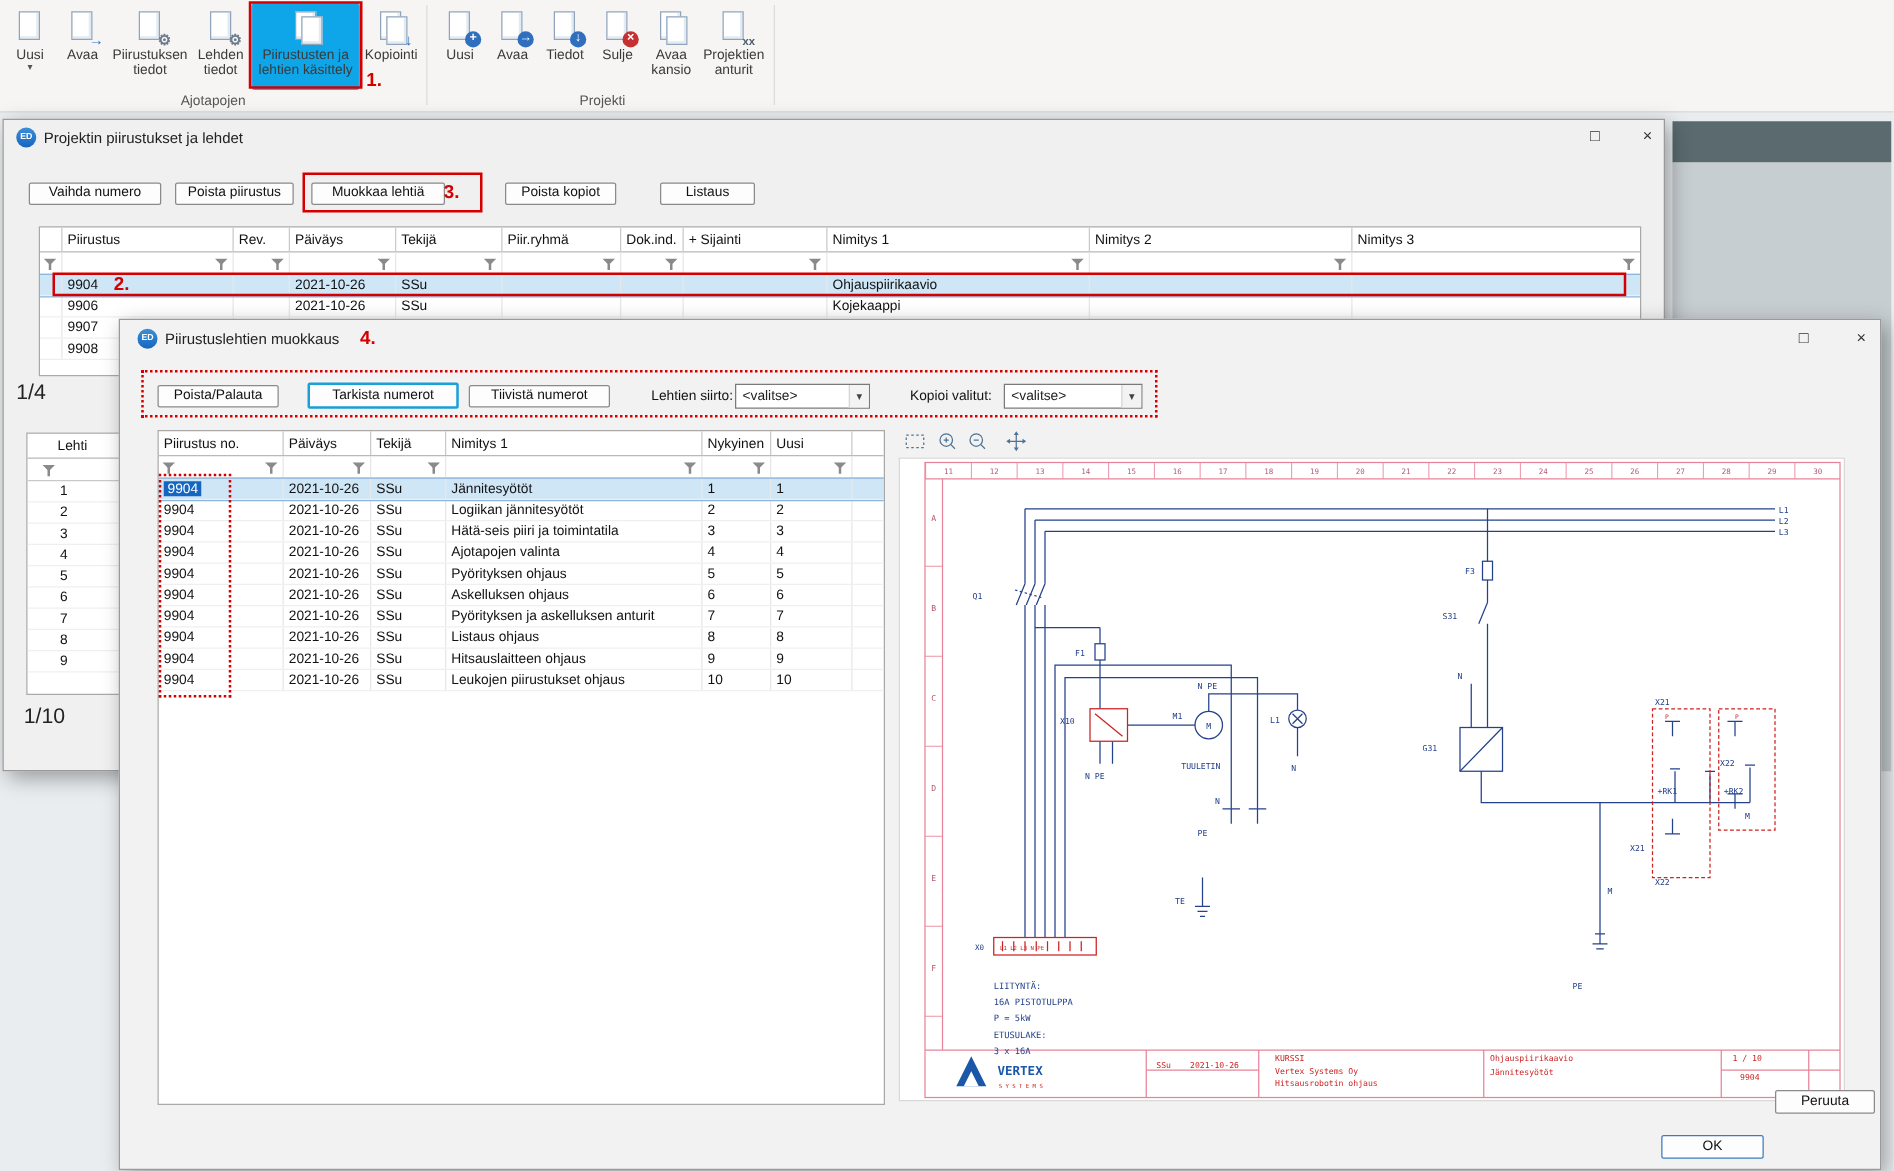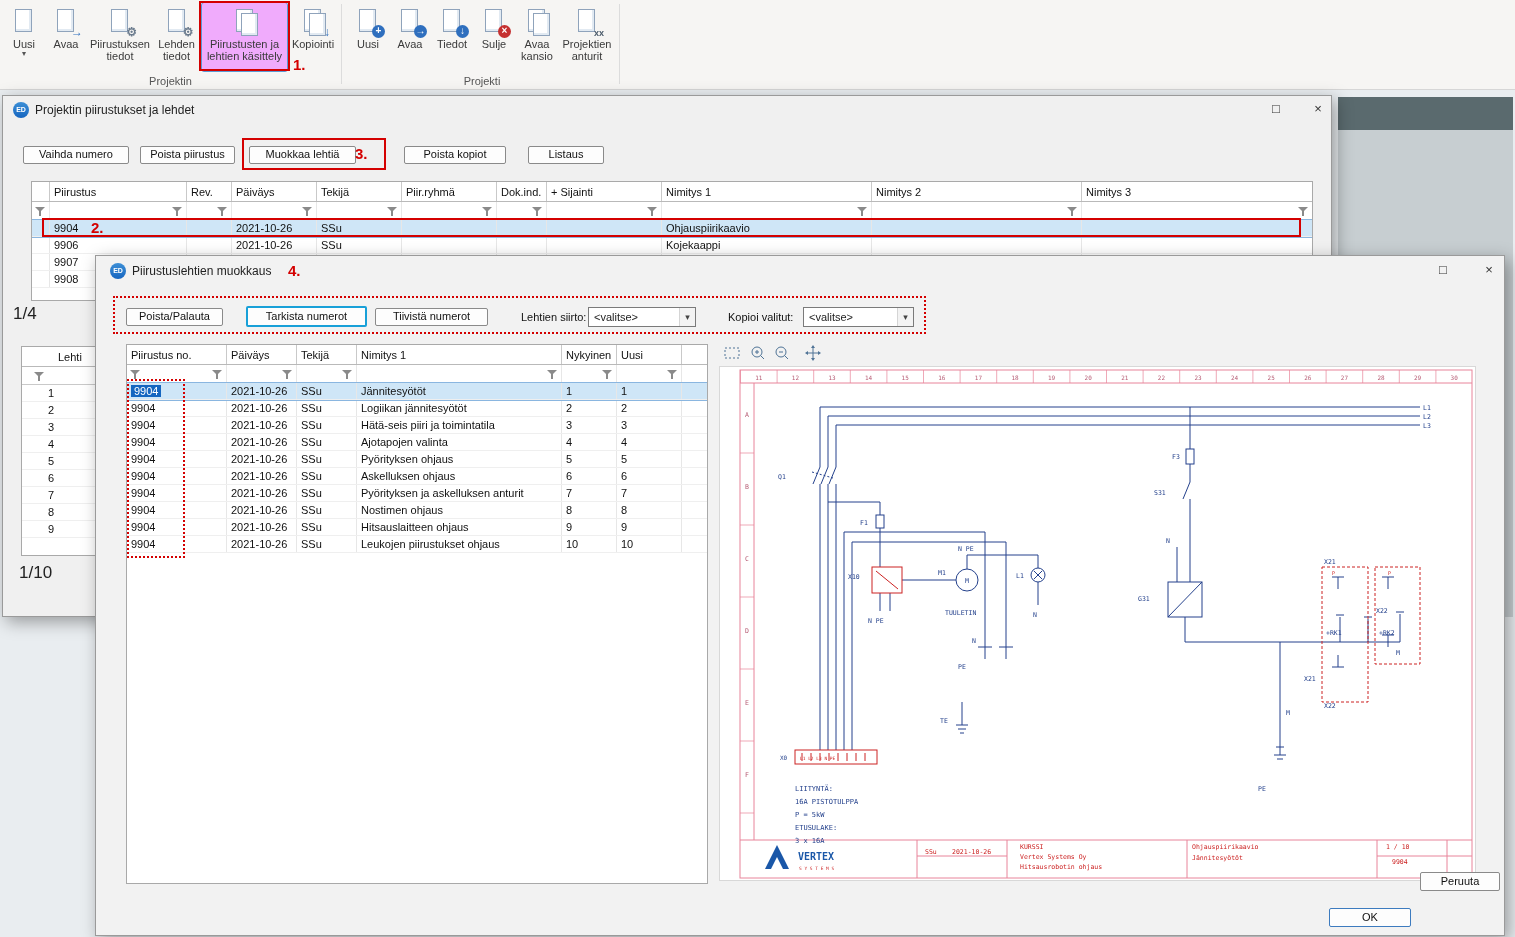--- a/index.html
+++ b/index.html
@@ -1,21 +1,21 @@
 <!DOCTYPE html>
 <html><head>
 <meta charset="utf-8">
 <style>
 *{margin:0;padding:0;box-sizing:border-box}
 html,body{width:1515px;height:937px}
 body{position:relative;font-family:"Liberation Sans",sans-serif;background:#e9edf0;overflow:hidden}
 
 .ribbon{position:absolute;left:0;top:0;width:1515px;height:90px;background:#f6f5f3;border-bottom:1px solid #d6d6d6;z-index:10}
 .rbtn{position:absolute;top:2px;height:70px;text-align:center;border:1px solid transparent;border-radius:3px}
-.rbtn.sel{background:#f0abfc;border-color:#5b9bd5}
+.rbtn.sel{background:#0ea5e9;border-color:#5b9bd5}
 .rlabel{display:block;font-size:11px;color:#3a3a3a;line-height:1.12;margin-top:1px}
 .ddarrow{display:block;font-size:8px;color:#555;line-height:1}
 .icon32{display:block;width:34px;height:31px;margin:3px auto 0;position:relative}
 .pg{position:absolute;left:8px;top:3px;width:17px;height:23px;background:#fff;border:1px solid #8fa3bb;box-shadow:inset -2px -2px 0 #e2eaf2}
 .pg.b{left:13px;top:7px}
 .badge{position:absolute;right:0;bottom:-1px;font-size:12px;line-height:1;color:#2f6fbe;font-weight:bold}
 .badge.circle{width:13px;height:13px;border-radius:50%;background:#2f6fbe;color:#fff;font-size:10px;line-height:12px;text-align:center;font-weight:bold}
 .badge.redc{background:#c53030}
 .badge.gray{color:#6b7b8d}
 .badge.xx{color:#4a5a6a;font-size:9px}
@@ -104,21 +104,21 @@
   </div>
   <div class="rbtn" style="left:289px;width:48px" data-name="ribbon-button-copy">
     <span class="icon32" data-name="copy-icon">
         <span class="pg"></span>
         <span class="pg b"></span>
         <span class="badge">↓</span>
       </span>
     <span class="rlabel">Kopiointi</span>
   </div>
   <div class="vsep" style="left:341px" data-name="ribbon-group-separator"></div>
-  <div class="grouplabel" style="left:0;width:341px" data-name="ribbon-group-label-dokumentit">Projektin</div>
+  <div class="grouplabel" style="left:0;width:341px" data-name="ribbon-group-label-dokumentit">Ajotapojen</div>
 
   <div class="rbtn" style="left:348px;width:40px" data-name="ribbon-button-new-project">
     <span class="icon32" data-name="new-project-icon">
         <span class="pg"></span>
         <span class="badge circle">+</span>
       </span>
     <span class="rlabel">Uusi</span>
   </div>
   <div class="rbtn" style="left:390px;width:40px" data-name="ribbon-button-open-project">
     <span class="icon32" data-name="open-project-icon">
@@ -164,21 +164,21 @@
 
 <div class="window" style="left:2px;top:95px;width:1330px;height:522px;z-index:20" data-name="dialog-project-drawings">
   <span class="appbadge" style="left:10px;top:6px" data-name="app-icon">ED</span>
   <span class="wtitle" style="left:32px;top:7px" data-name="dialog1-title">Projektin piirustukset ja lehdet</span>
   <span class="wbtn" style="left:1256px;top:3px" data-name="maximize-icon">□</span>
   <span class="wbtn" style="left:1298px;top:3px" data-name="close-icon">×</span>
 
   <div class="btn" style="left:20px;top:50px;width:106px" data-name="change-number-button">Vaihda numero</div>
   <div class="btn" style="left:137px;top:50px;width:95px" data-name="delete-drawing-button">Poista piirustus</div>
   <div class="btn" style="left:246px;top:50px;width:107px" data-name="edit-sheets-button">Muokkaa lehtiä</div>
-  <div class="btn" style="left:401px;top:50px;width:102px" data-name="delete-copies-button">Poista kopiot</div>
+  <div class="btn" style="left:401px;top:50px;width:89px" data-name="delete-copies-button">Poista kopiot</div>
   <div class="btn" style="left:525px;top:50px;width:76px" data-name="listing-button">Listaus</div>
   <div class="redbox" style="left:239px;top:42px;width:144px;height:32px" data-name="annotation-box-step3"></div>
   <div class="rednum" style="left:352px;top:49px" data-name="annotation-step3">3.</div>
 
   <div class="tbl" style="left:28px;top:85px;width:1282px;height:120px" data-name="drawings-table">
     <div class="trow hdr" data-name="drawings-table-header">
       <div class="tcell" style="width:18px"></div>
       <div class="tcell" style="width:137px" data-name="column-header">Piirustus</div>
       <div class="tcell" style="width:45px" data-name="column-header">Rev.</div>
       <div class="tcell" style="width:85px" data-name="column-header">Päiväys</div>
@@ -278,21 +278,21 @@
         <div class="tcell fill"></div>
     </div>
   </div>
   <div class="redbox" style="left:39px;top:122px;width:1259px;height:19px" data-name="annotation-box-step2"></div>
   <div class="rednum" style="left:88px;top:123px" data-name="annotation-step2">2.</div>
 
   <div class="pager" style="left:10px;top:208px" data-name="drawings-pager">1/4</div>
 
   <div class="tbl" style="left:18px;top:250px;width:122px;height:210px" data-name="sheets-panel">
     <div class="trow hdr">
-        <div class="tcell fill" style="padding-left:36px" data-name="column-header-lehti">Lehti</div>
+        <div class="tcell fill" style="padding-left:24px" data-name="column-header-lehti">Lehti</div>
       </div>
     <div class="trow flt">
         <div class="tcell fill" style="justify-content:flex-start;padding-left:12px">
           <span class="fn" data-name="filter-icon"></span>
         </div>
       </div>
     <div class="trow data" data-name="list-item">
         <div class="tcell fill" style="padding-left:26px" data-name="sheet-number">1</div>
       </div>
     <div class="trow data" data-name="list-item">
@@ -437,21 +437,21 @@
       <div class="tcell" style="width:60px" data-name="cell-tekija">SSu</div>
       <div class="tcell" style="width:205px" data-name="cell-nimitys">Pyörityksen ja askelluksen anturit</div>
       <div class="tcell" style="width:55px" data-name="cell-nykyinen">7</div>
       <div class="tcell" style="width:65px" data-name="cell-uusi">7</div>
       <div class="tcell fill"></div>
     </div>
     <div class="trow data" data-name="table-row">
       <div class="tcell" style="width:100px" data-name="cell-no">9904</div>
       <div class="tcell" style="width:70px" data-name="cell-paivays">2021-10-26</div>
       <div class="tcell" style="width:60px" data-name="cell-tekija">SSu</div>
-      <div class="tcell" style="width:205px" data-name="cell-nimitys">Nostimen ohjaus</div>
+      <div class="tcell" style="width:205px" data-name="cell-nimitys">Listaus ohjaus</div>
       <div class="tcell" style="width:55px" data-name="cell-nykyinen">8</div>
       <div class="tcell" style="width:65px" data-name="cell-uusi">8</div>
       <div class="tcell fill"></div>
     </div>
     <div class="trow data" data-name="table-row">
       <div class="tcell" style="width:100px" data-name="cell-no">9904</div>
       <div class="tcell" style="width:70px" data-name="cell-paivays">2021-10-26</div>
       <div class="tcell" style="width:60px" data-name="cell-tekija">SSu</div>
       <div class="tcell" style="width:205px" data-name="cell-nimitys">Hitsauslaitteen ohjaus</div>
       <div class="tcell" style="width:55px" data-name="cell-nykyinen">9</div>

